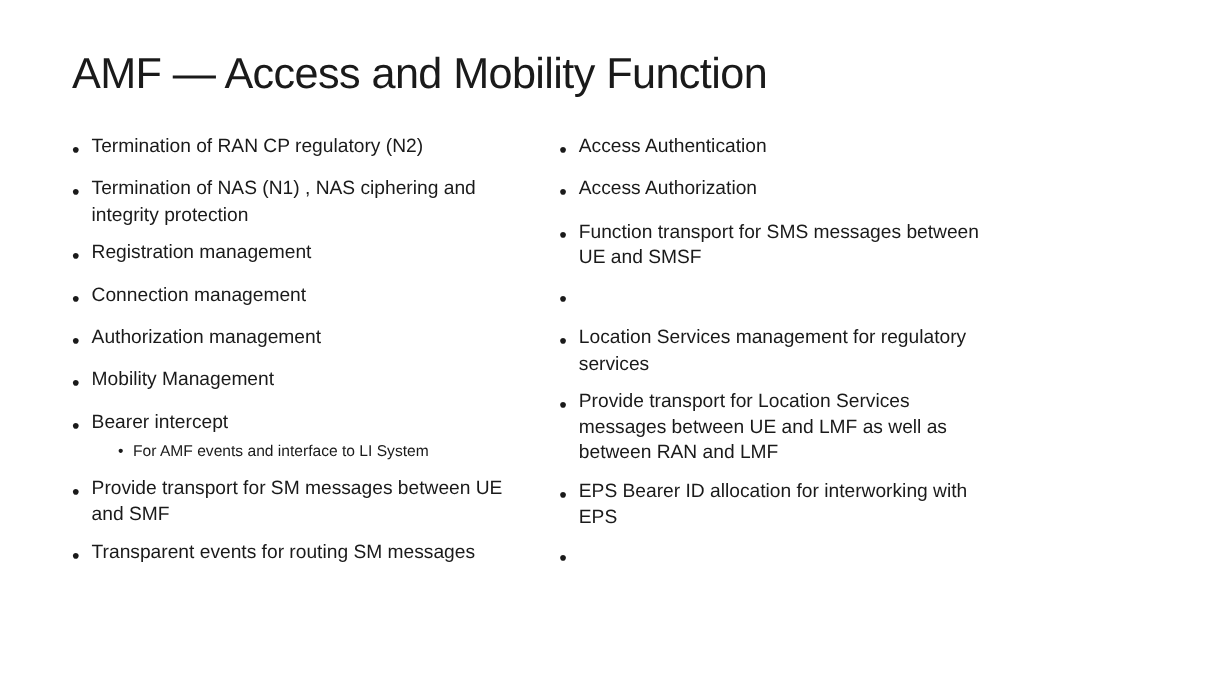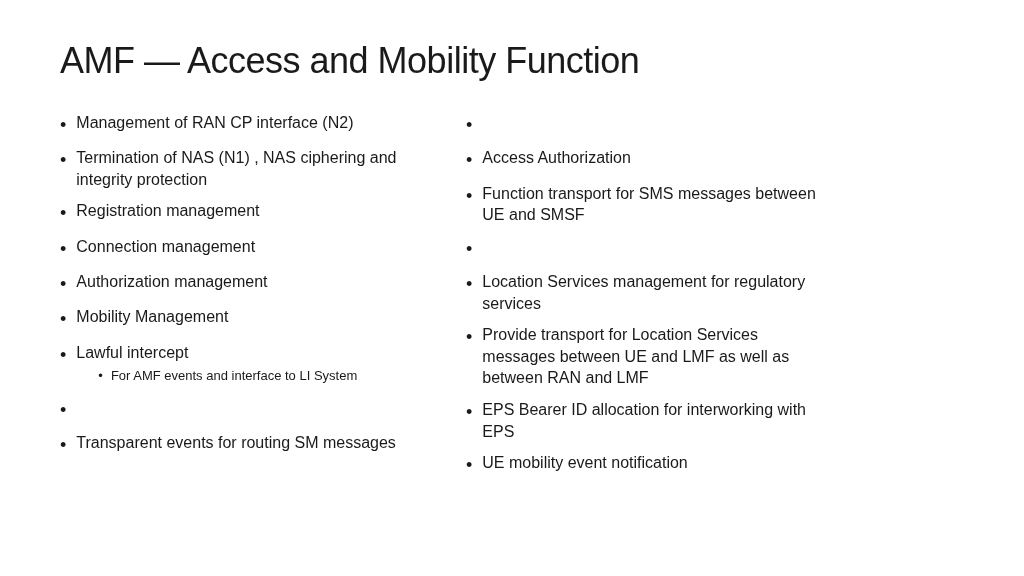--- a/index.html
+++ b/index.html
@@ -97,21 +97,21 @@
 
 <div class="slide">
   <h1 class="title">AMF — Access and Mobility Function</h1>
 
   <div class="content">
 
     <div class="column">
       <ul class="bullet-list" id="left-list">
       <li>
             <span class="bullet">•</span>
-            <span class="bullet-text">Management of RAN CP interface (N2)</span>
+            <span class="bullet-text">Termination of RAN CP regulatory (N2)</span>
           </li>
           <li>
             <span class="bullet">•</span>
             <span class="bullet-text">Termination of NAS (N1) , NAS ciphering and integrity protection</span>
           </li>
           <li>
             <span class="bullet">•</span>
             <span class="bullet-text">Registration management</span>
           </li>
           <li>
@@ -121,41 +121,43 @@
           <li>
             <span class="bullet">•</span>
             <span class="bullet-text">Authorization management</span>
           </li>
           <li>
             <span class="bullet">•</span>
             <span class="bullet-text">Mobility Management</span>
           </li>
           <li>
             <span class="bullet">•</span>
-            <div><span class="bullet-text">Lawful intercept</span><ul class="sub-bullet-list">
+            <div><span class="bullet-text">Bearer intercept</span><ul class="sub-bullet-list">
                 <li>
                   <span class="sub-bullet">•</span>
                   <span>For AMF events and interface to LI System</span>
                 </li>
               </ul></div>
           </li>
           <li>
             <span class="bullet">•</span>
+            <span class="bullet-text">Provide transport for SM messages between UE and SMF</span>
           </li>
           <li>
             <span class="bullet">•</span>
             <span class="bullet-text">Transparent events for routing SM messages</span>
           </li>
         </ul>
     </div>
 
     <div class="column">
       <ul class="bullet-list" id="right-list">
       <li>
             <span class="bullet">•</span>
+            <span class="bullet-text">Access Authentication</span>
           </li>
           <li>
             <span class="bullet">•</span>
             <span class="bullet-text">Access Authorization</span>
           </li>
           <li>
             <span class="bullet">•</span>
             <span class="bullet-text">Function transport for SMS messages between UE and SMSF</span>
           </li>
           <li>
@@ -168,18 +170,17 @@
           <li>
             <span class="bullet">•</span>
             <span class="bullet-text">Provide transport for Location Services messages between UE and LMF as well as between RAN and LMF</span>
           </li>
           <li>
             <span class="bullet">•</span>
             <span class="bullet-text">EPS Bearer ID allocation for interworking with EPS</span>
           </li>
           <li>
             <span class="bullet">•</span>
-            <span class="bullet-text">UE mobility event notification</span>
           </li>
         </ul>
     </div>
   </div>
 </div>
 
 </body></html>

